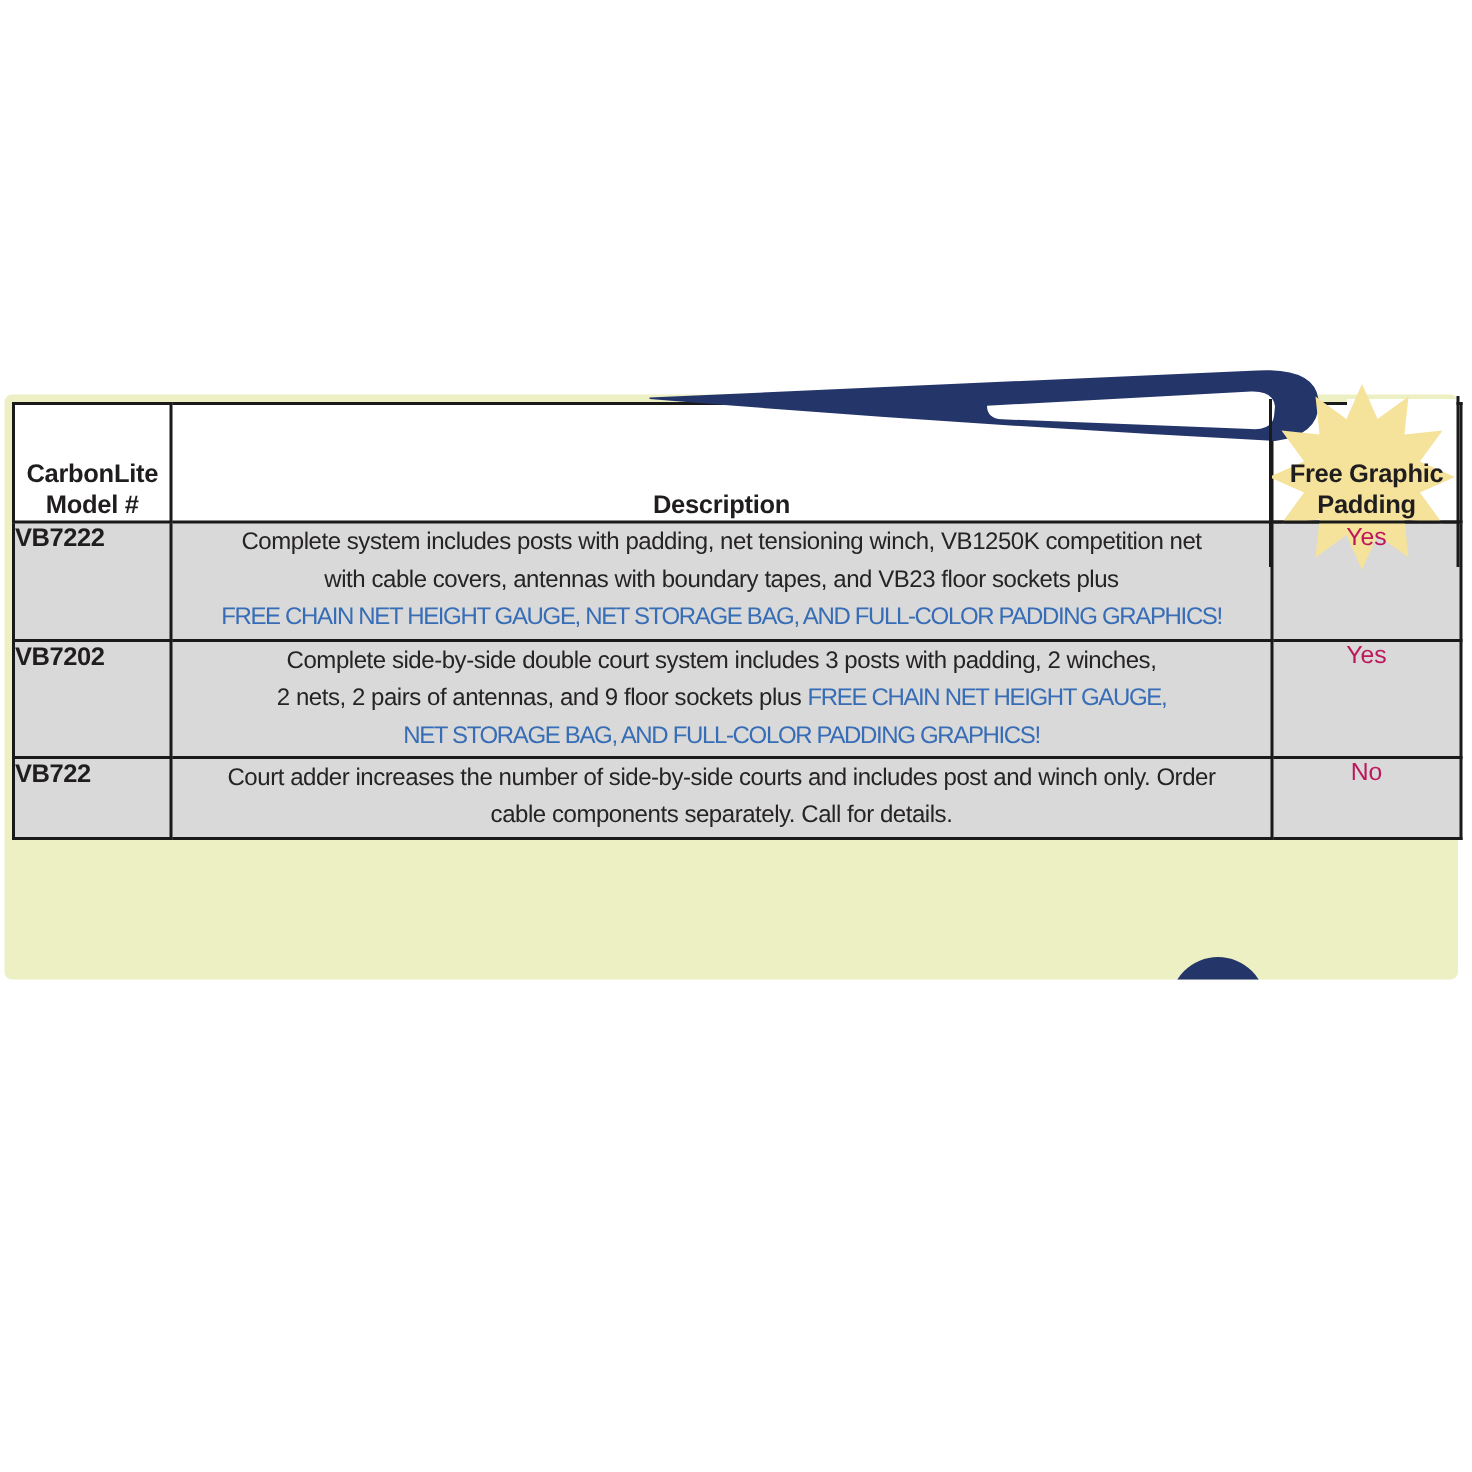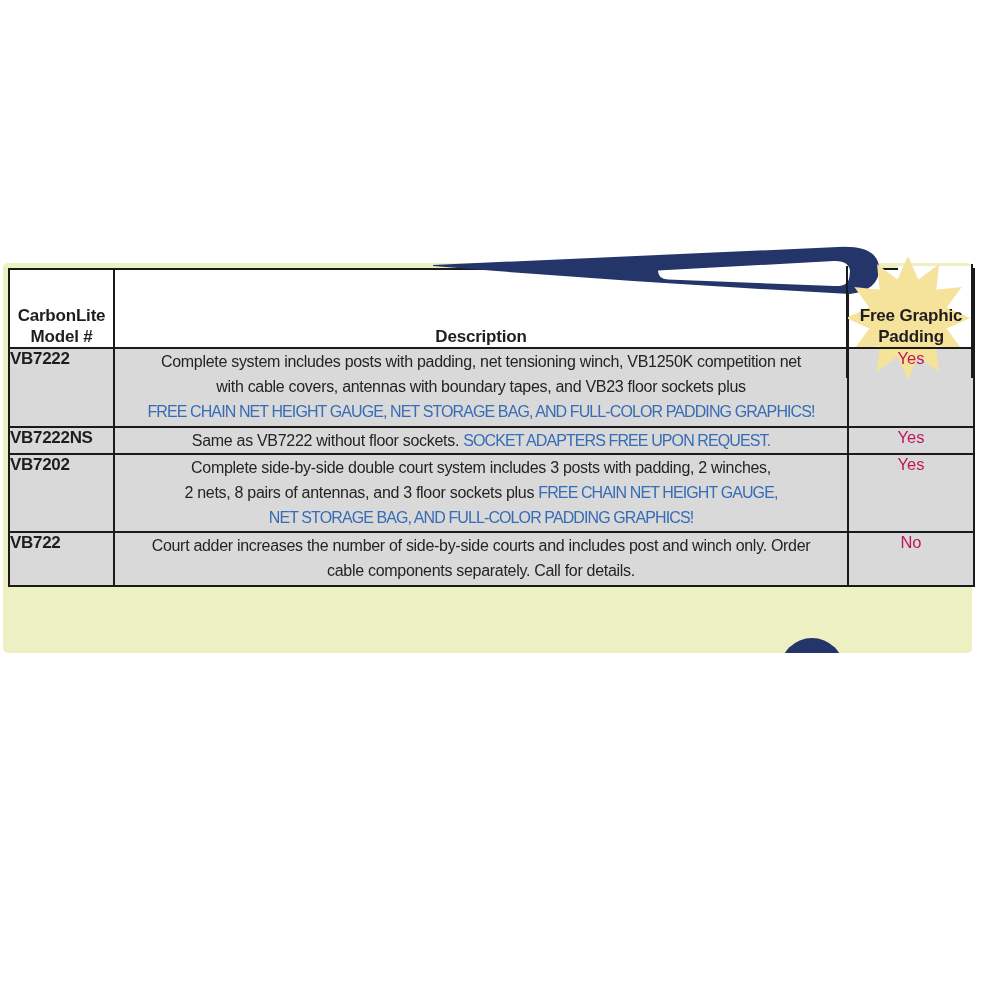--- a/index.html
+++ b/index.html
@@ -71,32 +71,25 @@
 
     <tr class="r0">
       <td class="model"><span class="cellv">VB7222</span></td>
       <td class="desc">
             <div class="dline"><span class="seg">Complete system includes posts with padding, net tensioning winch, VB1250K competition net</span></div>
             <div class="dline"><span class="seg">with cable covers, antennas with boundary tapes, and VB23 floor sockets plus</span></div>
             <div class="dline"><span class="seg blue">FREE CHAIN NET HEIGHT GAUGE, NET STORAGE BAG, AND FULL-COLOR PADDING GRAPHICS!</span></div>
           </td>
       <td class="pad"><span class="cellv">Yes</span></td>
     </tr>
-    <tr class="r1">
-      <td class="model"><span class="cellv">VB7222NS</span></td>
-      <td class="desc">
-            <div class="dline"><span class="seg">Same as VB7222 without floor sockets. </span><span class="seg blue">SOCKET ADAPTERS FREE UPON REQUEST.</span></div>
-          </td>
-      <td class="pad"><span class="cellv">Yes</span></td>
-    </tr>
     <tr class="r2">
       <td class="model"><span class="cellv">VB7202</span></td>
       <td class="desc">
             <div class="dline"><span class="seg">Complete side-by-side double court system includes 3 posts with padding, 2 winches,</span></div>
-            <div class="dline"><span class="seg">2 nets, 8 pairs of antennas, and 3 floor sockets plus </span><span class="seg blue">FREE CHAIN NET HEIGHT GAUGE,</span></div>
+            <div class="dline"><span class="seg">2 nets, 2 pairs of antennas, and 9 floor sockets plus </span><span class="seg blue">FREE CHAIN NET HEIGHT GAUGE,</span></div>
             <div class="dline"><span class="seg blue">NET STORAGE BAG, AND FULL-COLOR PADDING GRAPHICS!</span></div>
           </td>
       <td class="pad"><span class="cellv">Yes</span></td>
     </tr>
     <tr class="r5">
       <td class="model"><span class="cellv">VB722</span></td>
       <td class="desc">
             <div class="dline"><span class="seg">Court adder increases the number of side-by-side courts and includes post and winch only. Order</span></div>
             <div class="dline"><span class="seg">cable components separately. Call for details.</span></div>
           </td>

